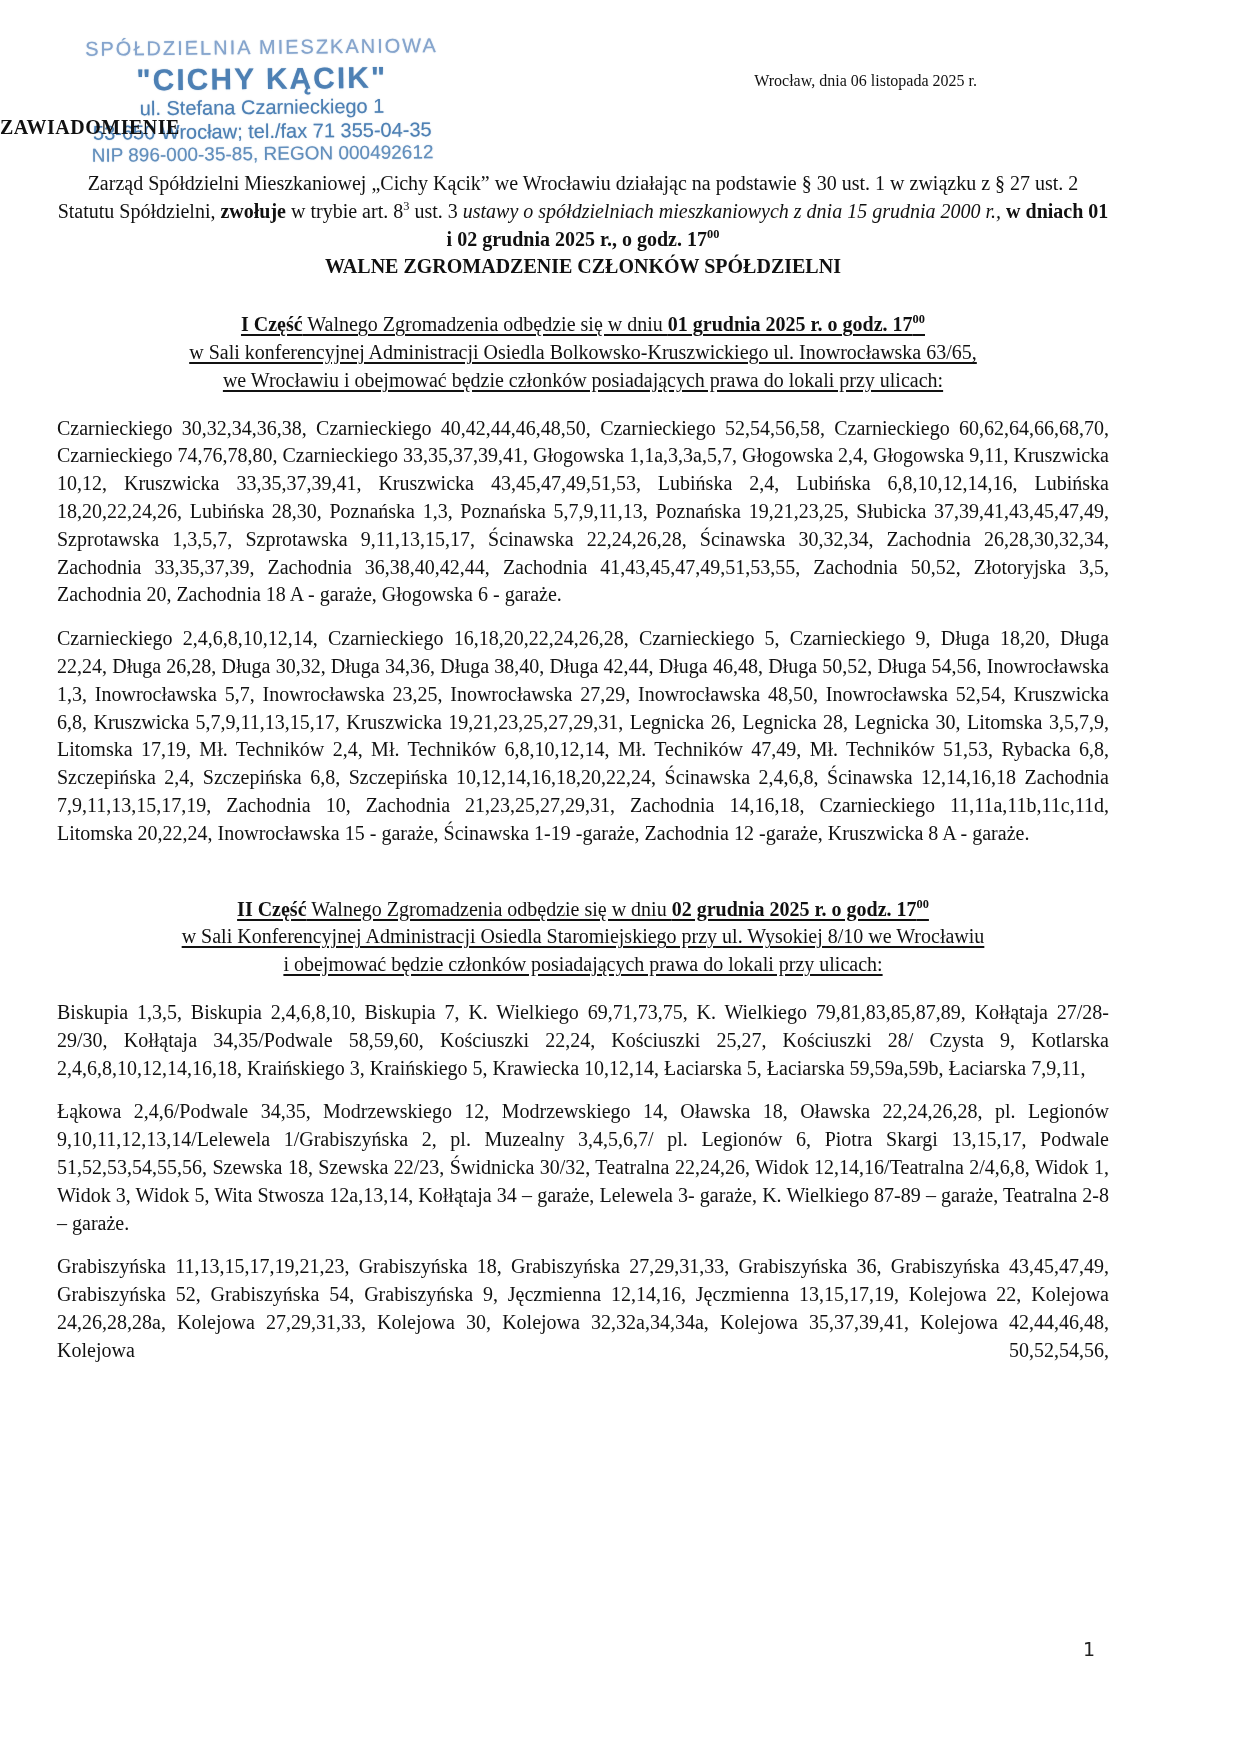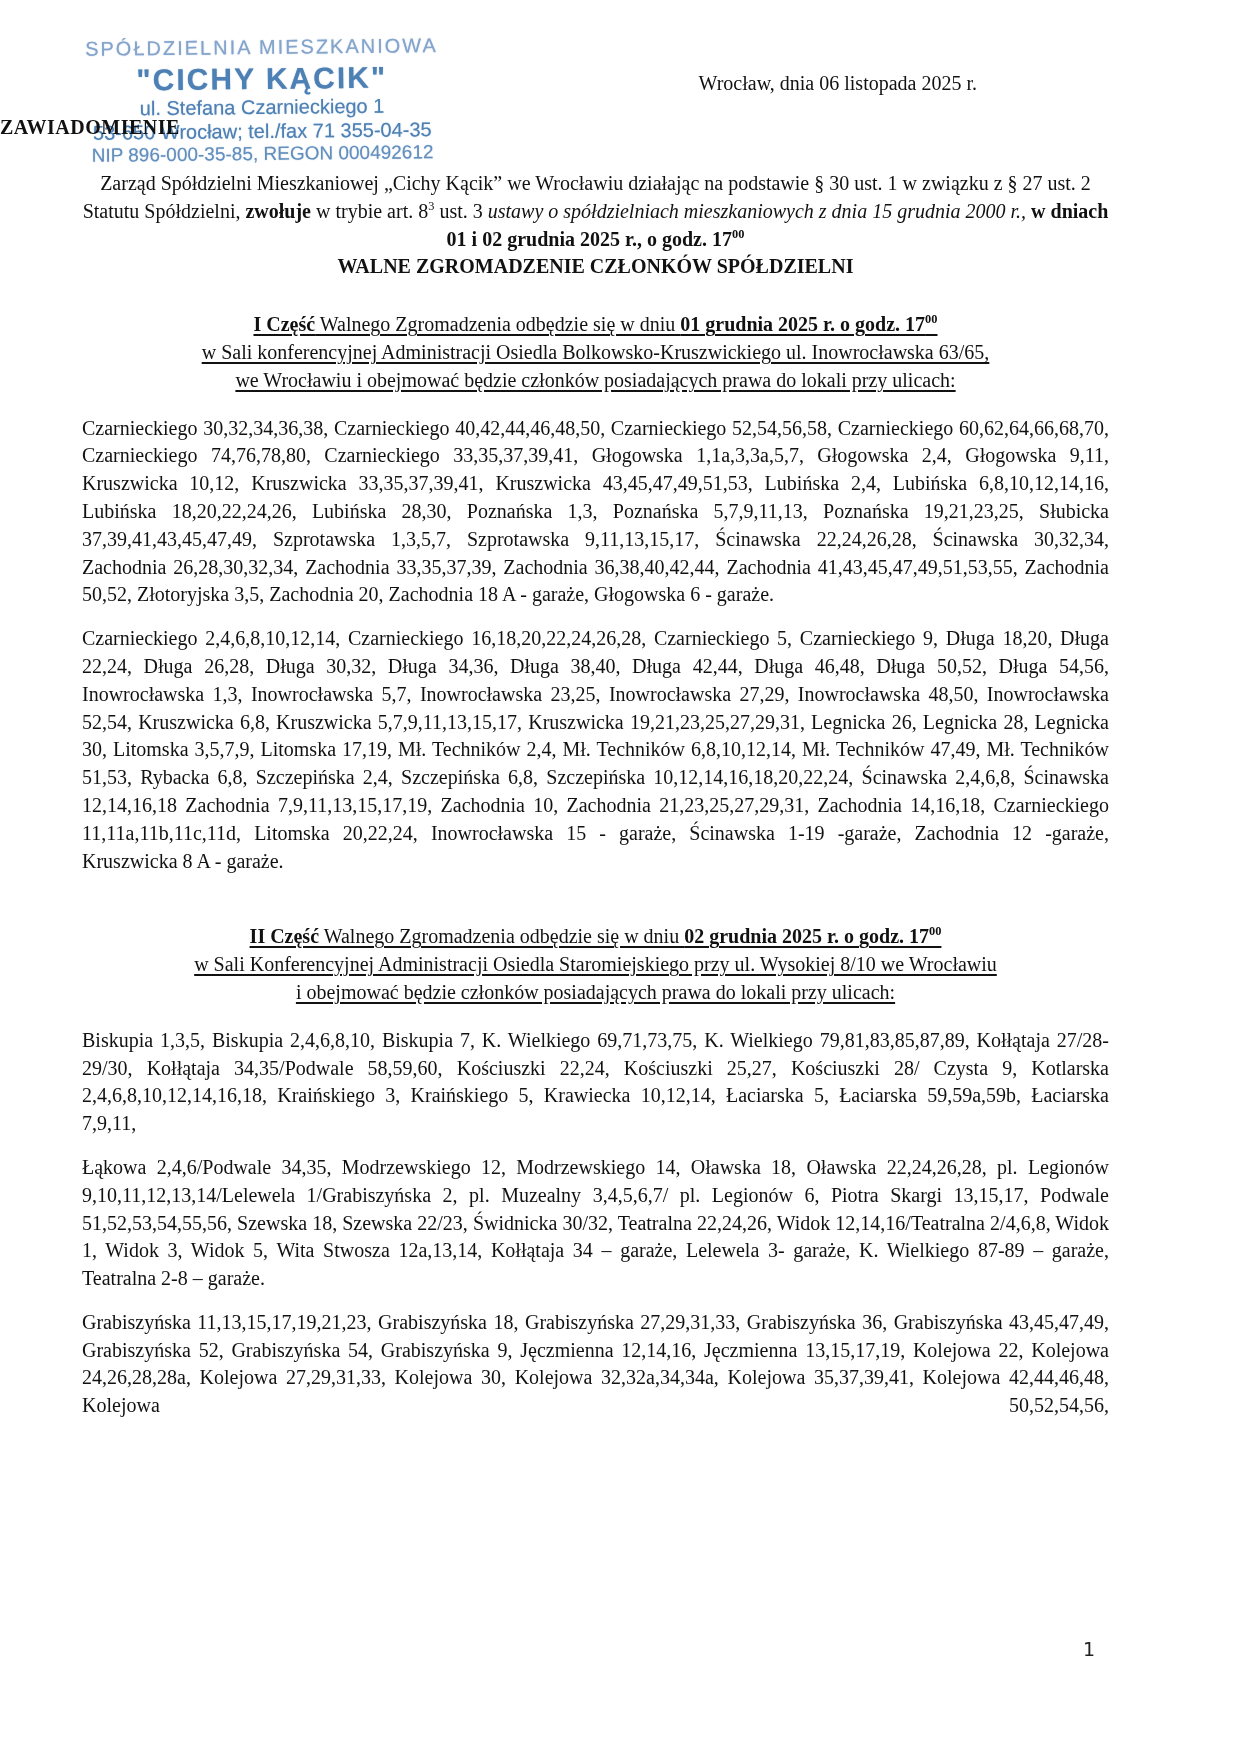--- a/index.html
+++ b/index.html
@@ -43,36 +43,36 @@
   .stamp .nip {
     font-size: 19px;
     opacity: 0.88;
   }
 
   
   .place-date {
     position: absolute;
     top: 72px;
     right: 263px;
-    font-size: 20px;
+    font-size: 16px;
   }
   .doc-title {
     position: absolute;
     top: 116px;
     left: 0;
     width: 1136px;
     text-align: left;
     font-size: 20px;
     font-weight: bold;
     letter-spacing: 0.5px;
   }
 
   
   .content {
-    padding: 170px 131px 0 82px;
+    padding: 170px 131px 0 57px;
     font-size: 20px;
     line-height: 27.8px;
   }
   .intro {
     margin: 0;
     text-align: center;
   }
   .assembly-title {
     margin: 0;
     text-align: center;

